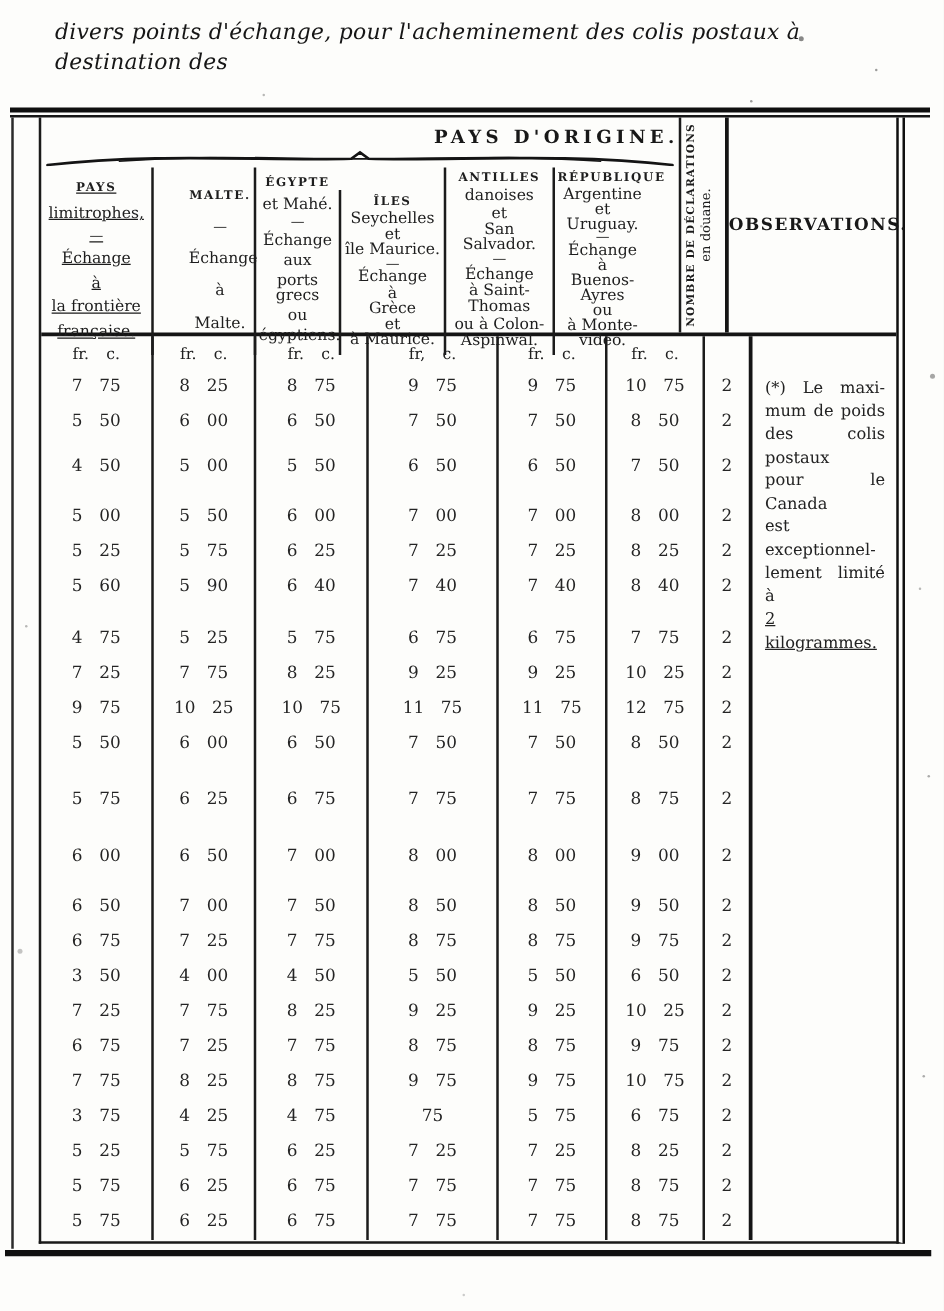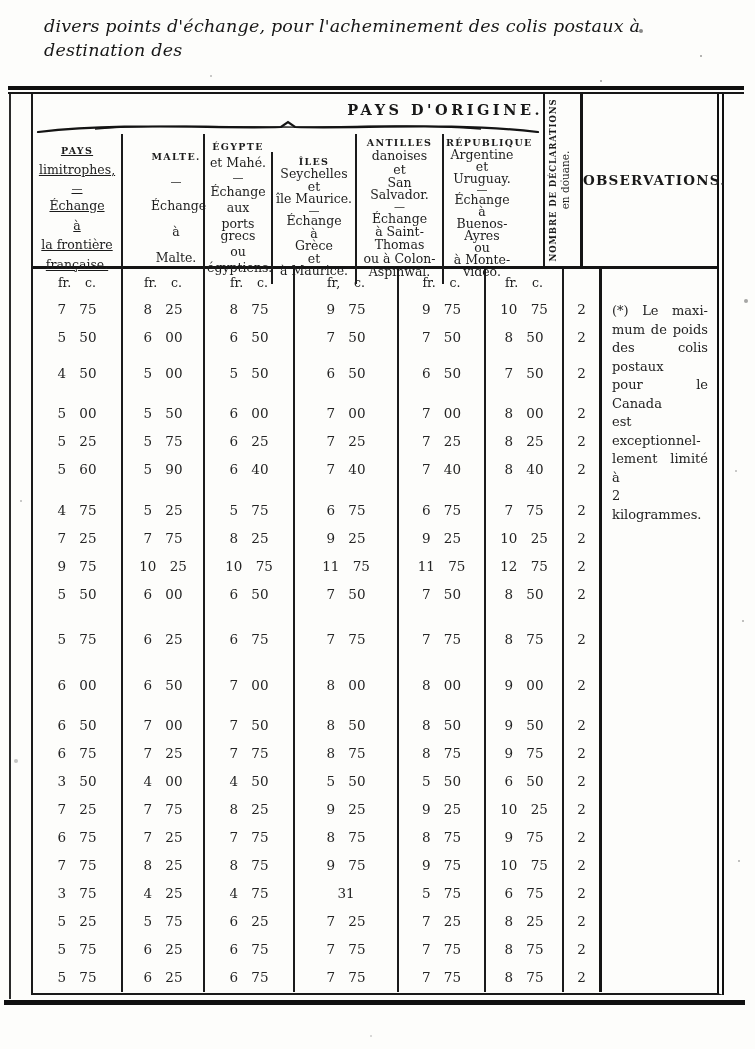--- a/index.html
+++ b/index.html
@@ -99,21 +99,21 @@
   .vcol > :nth-child(8){margin-top:13px;}
   .vcol > :nth-child(12){margin-top:17px;}
   .vcol > :nth-child(13){margin-top:18px;}
   .vcol > :nth-child(14){margin-top:12px;}
   
   .note{margin:33px 9px 0 10px;}
   .note-line{
     font-size:13px;line-height:18.5px;color:#222;
     text-align:justify;text-align-last:justify;
   }
-  .note-line:last-child{text-align-last:left;}
+  .note-line:last-child{text-align-last:left;text-decoration:underline;}
   
   .speck{
     position:absolute;left:0;top:0;width:2px;height:2px;border-radius:50%;
     background:transparent;
     box-shadow:
       640px 30px 0 1px rgba(40,40,40,.55),
       700px 55px 0 0 rgba(60,60,60,.5),
       560px 180px 0 0 rgba(70,70,70,.4),
       745px 300px 0 1px rgba(60,60,60,.45),
       735px 470px 0 0 rgba(80,80,80,.4),
@@ -315,21 +315,21 @@
           <div class="val-cell">11 75</div>
           <div class="val-cell">7 50</div>
           <div class="val-cell">7 75</div>
           <div class="val-cell">8 00</div>
           <div class="val-cell">8 50</div>
           <div class="val-cell">8 75</div>
           <div class="val-cell">5 50</div>
           <div class="val-cell">9 25</div>
           <div class="val-cell">8 75</div>
           <div class="val-cell">9 75</div>
-          <div class="val-cell">31</div>
+          <div class="val-cell">75</div>
           <div class="val-cell">7 25</div>
           <div class="val-cell">7 75</div>
           <div class="val-cell">7 75</div>
         </div>
         <div class="vcol" style="width: 87px;">
           <div class="unit-cell">fr. c.</div>
           <div class="val-cell">9 75</div>
           <div class="val-cell">7 50</div>
           <div class="val-cell">6 50</div>
           <div class="val-cell">7 00</div>

